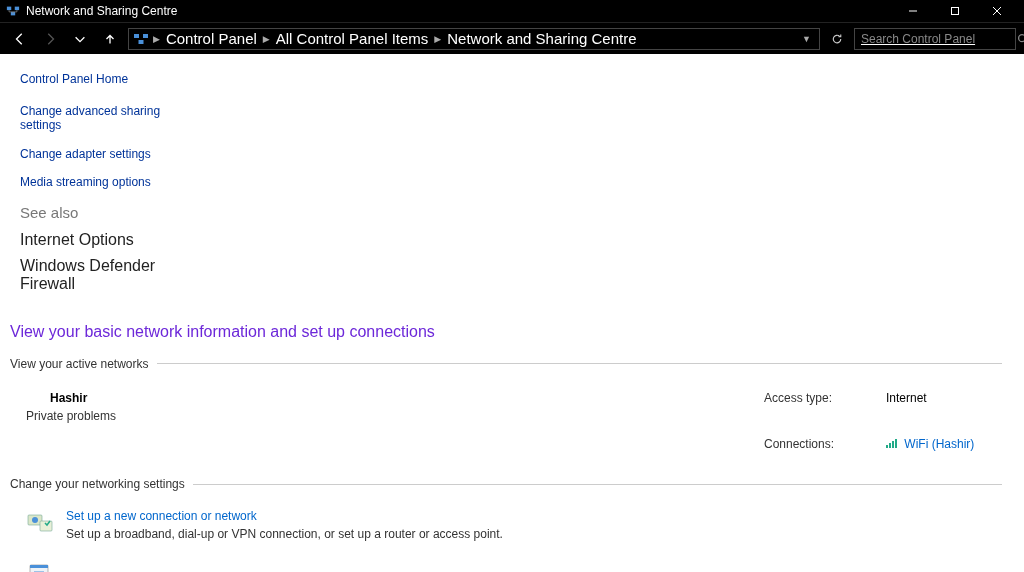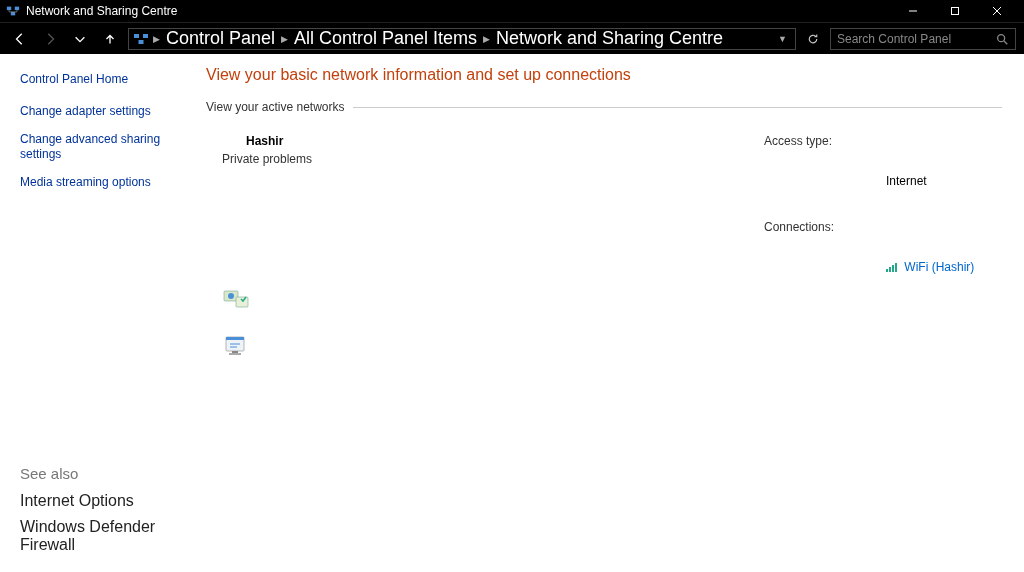--- a/index.html
+++ b/index.html
@@ -13,52 +13,52 @@
   .winctl { display: flex; align-items: center; gap: 0; }
   .winbtn { width: 42px; height: 22px; display: flex; align-items: center; justify-content: center; color: #fff; }
   .winbtn svg { width: 10px; height: 10px; }
 
   
   .navbar { height: 32px; background: #000; color: #fff; display: flex; align-items: center; padding: 0 8px; gap: 6px; border-top: 1px solid #222;}
   .nav-arrow { width: 24px; height: 24px; display: flex; align-items: center; justify-content: center; }
   .nav-arrow svg { width: 14px; height: 14px; stroke: #fff; fill: none; stroke-width: 1.5; }
   .nav-arrow.disabled svg { stroke: #555; }
   .breadcrumb-box { flex: 1; height: 22px; background: #000; border: 1px solid #444; display: flex; align-items: center; padding: 0 4px; gap: 2px; overflow: hidden;}
-  .breadcrumb-box .bc-item { color: #fff; font-size: 18px; padding: 0 2px; white-space: nowrap;}
+  .breadcrumb-box .bc-item { color: #fff; font-size: 15px; padding: 0 2px; white-space: nowrap;}
   .bc-sep { color: #aaa; font-size: 9px; padding: 0 2px;}
   .bc-tail { margin-left: auto; display:flex; align-items:center; gap:6px; padding-right:4px;}
   .refresh { width: 22px; height: 22px; display: flex; align-items: center; justify-content: center; }
   .refresh svg { width: 12px; height: 12px; stroke: #ccc; fill: none; stroke-width: 1.5; }
-  .searchbox { width: 186px; height: 22px; background: #000; border: 1px solid #444; display: flex; align-items: center; padding: 0 6px; }
+  .searchbox { width: 162px; height: 22px; background: #000; border: 1px solid #444; display: flex; align-items: center; padding: 0 6px; text-decoration: underline; }
   .searchbox input { flex: 1; background: transparent; border: none; outline: none; color: #ccc; font-size: 12px; }
   .searchbox input::placeholder { color: #888; }
   .searchbox .s-icon { width: 14px; height: 14px; }
   .searchbox .s-icon svg { stroke: #888; fill: none; stroke-width: 1.5; }
 
   
-  .body { display: flex; height: calc(572px - 22px - 32px); background: #fff; }
+  .body { display: flex; height: calc(572px - 22px - 32px); background: #fff; flex-direction: column; }
   .sidebar { width: 196px; padding: 18px 10px 10px 20px; display: flex; flex-direction: column; }
   .sidebar .sb-link { color: #003399; font-size: 12px; margin-bottom: 14px; cursor: pointer; line-height: 1.2;}
   .sidebar .sb-title { color: #003399; font-size: 12px; margin-bottom: 18px; cursor: pointer;}
   .sidebar .spacer { flex: 1; }
   .see-also { color: #777; font-size: 15px; margin-bottom: 10px; }
   .sa-link { color: #222; font-size: 16px; margin-bottom: 8px; cursor: pointer; position: relative;}
 
   .main { flex: 1; padding: 12px 20px 10px 10px; }
-  .heading { color: #c2410c; font-size: 16px; margin-bottom: 16px; }
+  .heading { color: #6d28d9; font-size: 16px; margin-bottom: 16px; }
   .section-row { display: flex; align-items: center; margin-bottom: 16px; margin-top: 4px;}
   .section-label { color: #333; font-size: 12px; white-space: nowrap; }
   .section-line { flex: 1; height: 1px; background: #ccc; margin-left: 8px; margin-right: 2px;}
   .networks { display: flex; padding: 4px 0 8px 16px; }
   .net-left { flex: 1; }
   .net-left .name { font-weight: 600; color: #000; margin-bottom: 4px; margin-left: 24px; }
   .net-left .type { color: #333; }
   .net-right { width: 240px; display: grid; grid-template-columns: 90px auto; row-gap: 4px; column-gap: 6px; gap: 32px;}
   .net-right .lbl { color: #333; }
-  .net-right .val { color: #000; margin-top: 40px; }
+  .net-right .val { color: #000; }
   .net-right .val .link { color: #0066cc; }
   .wifi-icon { display:inline-block; vertical-align: middle; margin-right: 3px;}
   .wifi-icon svg { width: 12px; height: 10px; }
 
   .settings { padding: 2px 0 0 16px; }
   .s-item { display: flex; gap: 12px; margin-bottom: 20px; }
   .s-icon { width: 28px; height: 28px; flex-shrink: 0; display: flex; align-items: flex-start; justify-content: center; }
   .s-text .s-title { color: #0066cc; font-size: 12px; margin-bottom: 4px; cursor: pointer;}
   .s-text .s-desc { color: #333; font-size: 12px; }
 </style>
@@ -147,22 +147,22 @@
           <circle cx="7" cy="7" r="4"></circle>
           <line x1="10" y1="10" x2="14" y2="14"></line>
         </svg>
       </span>
   </div>
 </div>
 
 <div class="body">
   <div class="sidebar">
     <div class="sb-title">Control Panel Home</div>
+    <div class="sb-link">Change advanced sharing settings</div>
     <div class="sb-link">Change adapter settings</div>
-    <div class="sb-link">Change advanced sharing settings</div>
     <div class="sb-link">Media streaming options</div>
     <div class="spacer"></div>
     <div class="see-also">See also</div>
     <div class="sa-link">Internet Options</div>
     <div class="sa-link">Windows Defender Firewall</div>
   </div>
 
   <div class="main">
     <div class="heading">View your basic network information and set up connections</div>
 
@@ -187,31 +187,39 @@
                 <rect x="3" y="5" width="2" height="5" fill="#2a8"></rect>
                 <rect x="6" y="3" width="2" height="7" fill="#2a8"></rect>
                 <rect x="9" y="1" width="2" height="9" fill="#2a8"></rect>
               </svg>
           </span>
           <span class="link">WiFi (Hashir)</span>
         </span>
       </div>
     </div>
 
+    <div class="section-row" style="margin-top:18px;">
+      <span class="section-label">Change your networking settings</span>
+      <span class="section-line"></span>
+    </div>
 
     <div class="settings">
       <div class="s-item">
         <div class="s-icon">
           <svg viewBox="0 0 28 28">
               <rect x="2" y="6" width="14" height="10" rx="1" fill="#dbe7c9" stroke="#7a9" stroke-width="0.6"></rect>
               <circle cx="9" cy="11" r="3" fill="#4a90d9"></circle>
               <rect x="14" y="12" width="12" height="10" rx="1" fill="#e8f0d8" stroke="#7a9" stroke-width="0.6"></rect>
               <path d="M19 14 L21 16 L24 12" stroke="#2a8" stroke-width="1.5" fill="none"></path>
             </svg>
         </div>
+        <div class="s-text">
+          <div class="s-title link">Set up a new connection or network</div>
+          <div class="s-desc">Set up a broadband, dial-up or VPN connection, or set up a router or access point.</div>
+        </div>
       </div>
       <div class="s-item">
         <div class="s-icon">
           <svg viewBox="0 0 28 28">
               <rect x="4" y="4" width="18" height="14" rx="1" fill="#eef3f8" stroke="#888" stroke-width="0.6"></rect>
               <rect x="4" y="4" width="18" height="3" fill="#4a90d9"></rect>
               <rect x="10" y="18" width="6" height="2" fill="#888"></rect>
               <rect x="7" y="20" width="12" height="2" fill="#aaa"></rect>
               <path d="M8 11 h10 M8 14 h7" stroke="#4a90d9" stroke-width="1"></path>
             </svg>

